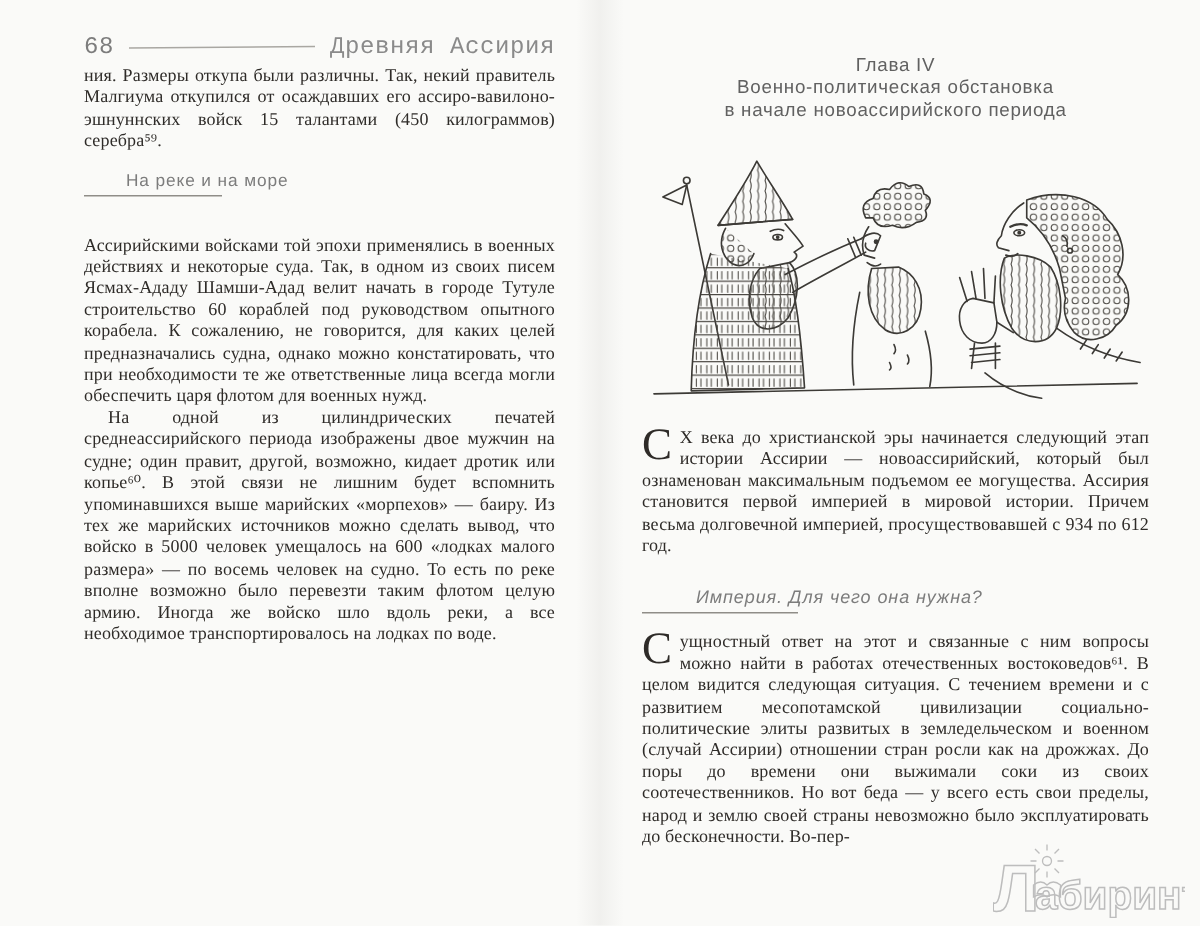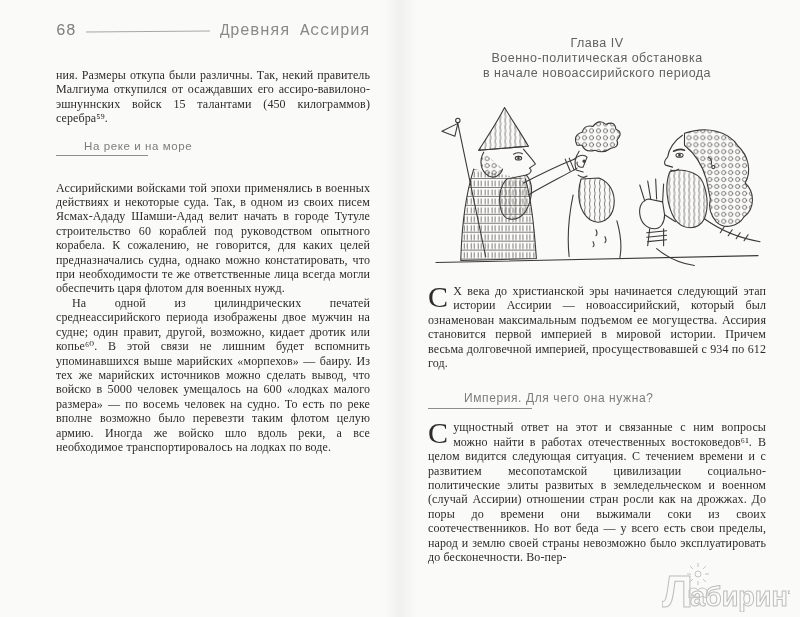--- a/index.html
+++ b/index.html
@@ -24,21 +24,21 @@
     font-family:Liberation Mono, monospace;
     font-size:16px; color:#8a8a8a; letter-spacing:0.4px;
   }
   .page-num { color:#7d7d7d; }
   .header-rule { flex:1; height:0; border-top:1px solid #a9a7a2; transform:rotate(-0.45deg); margin-top:1px; }
 
   .body-text {
     margin:0; font-size:12px; line-height:14.4px; text-align:justify;
     color:#2e2b28; letter-spacing:0.1px;
   }
-  .intro-para { margin-top:28px; }
+  .intro-para { margin-top:3px; }
   .indent { text-indent:16px; }
 
   .section-heading {
     font-family:"Liberation Sans","DejaVu Sans",sans-serif;
     font-size:11.5px; color:#7c7c7c; letter-spacing:0.6px;
     padding-left:28px; margin:0;
   }
   .left .section-heading-wrap  { margin-top:14px; }
   .right .section-heading-wrap { margin-top:21px; }
   .section-heading-wrap .h-underline { width:92px; height:0; border-bottom:1px solid #8f8d88; margin-top:3px; }
@@ -164,21 +164,21 @@
           <path d="M294,134 l4,-6 M302,137 l4,-6 M310,140 l4,-6 M318,142 l4,-6"></path>
         </g>
       </svg>
     </div>
 
     <p class="body-text" style="margin-top:13px;">
       <span class="dropcap">С</span><span>X века до христианской эры начинается следующий этап истории Ассирии — новоассирийский, который был ознаменован максимальным подъемом ее могущества. Ассирия становится первой империей в мировой истории. Причем весьма долговечной империей, просуществовавшей с 934 по 612 год.</span>
     </p>
 
     <div class="section-heading-wrap">
-      <div class="section-heading" style="font-size:12px; padding-left:36px;">Империя. Для чего она нужна?</div>
+      <div class="section-heading" style="font-size:12px; padding-left:36px;font-style:italic;">Империя. Для чего она нужна?</div>
       <div class="h-underline" style="width:104px;"></div>
     </div>
 
     <p class="body-text" style="margin-top:11px;">
       <span class="dropcap">С</span><span>ущностный ответ на этот и связанные с ним вопросы можно найти в работах отечественных востоковедов⁶¹. В целом видится следующая ситуация. С течением времени и с развитием месопотамской цивилизации социально-политические элиты развитых в земледельческом и военном (случай Ассирии) отношении стран росли как на дрожжах. До поры до времени они выжимали соки из своих соотечественников. Но вот беда — у всего есть свои пределы, народ и землю своей страны невозможно было эксплуатировать до бесконечности. Во-пер-</span>
     </p>
   </div>
 </div>
 
 <div class="watermark">

